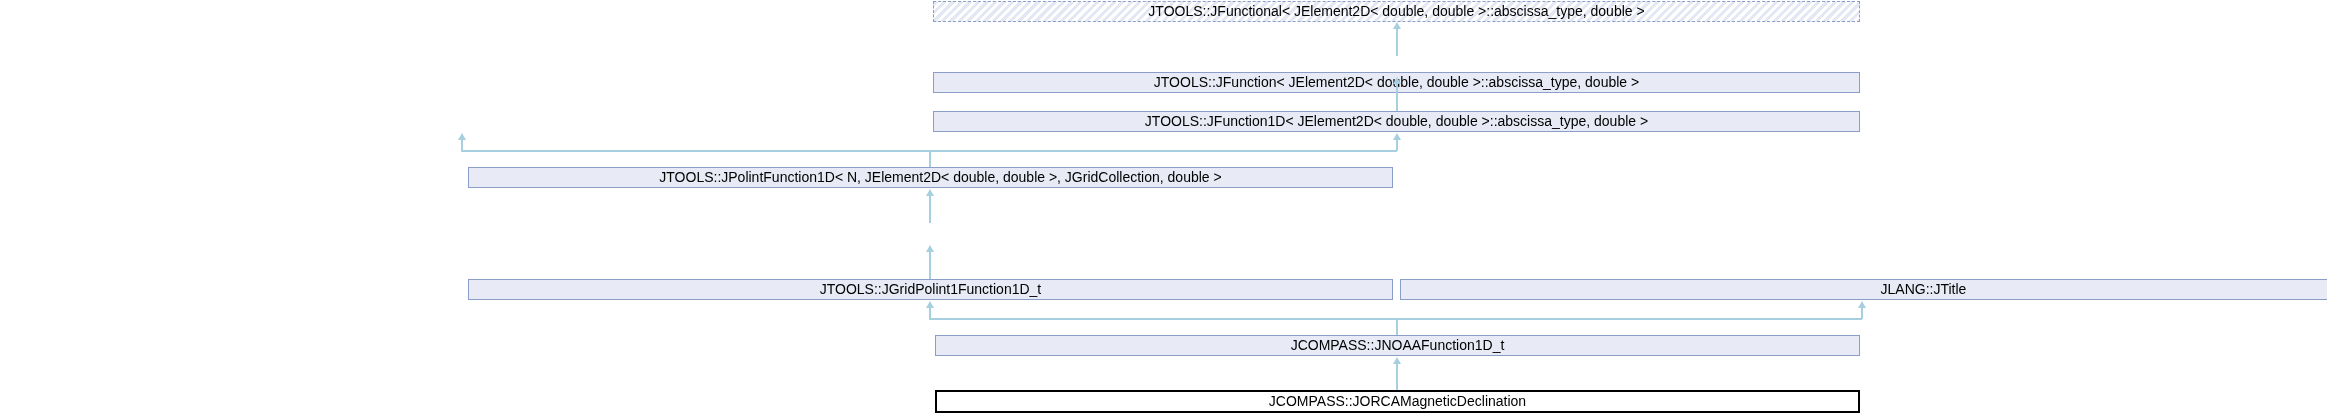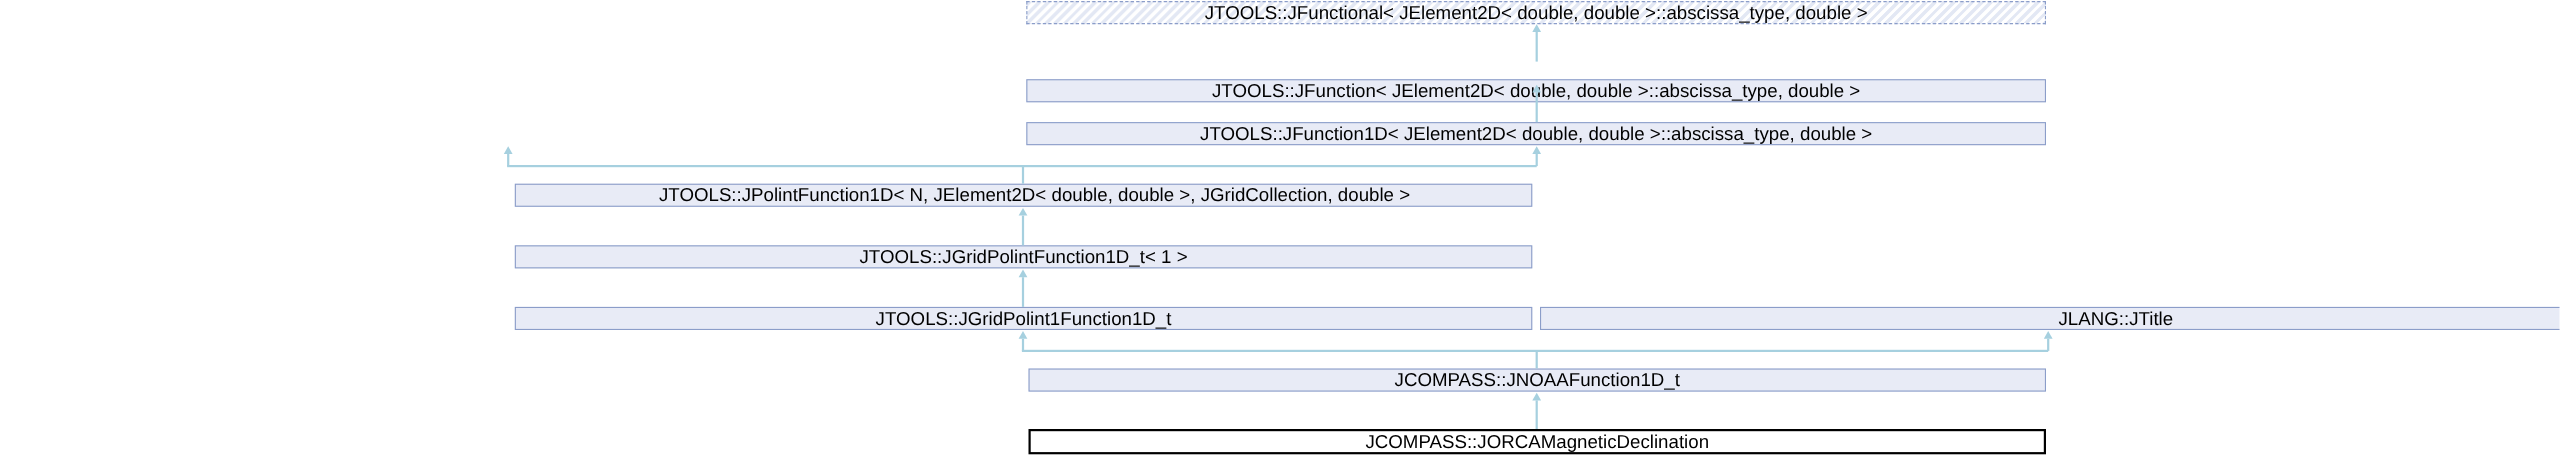--- a/index.html
+++ b/index.html
@@ -11,21 +11,21 @@
     font-family:"Liberation Sans", sans-serif;
     overflow:hidden;
   }
   .node{
     position:absolute;
     box-sizing:border-box;
     height:21px;
     background:#e8ebf6;
     border:1px solid #8b9dc9;
     color:#000000;
-    font-size:17px;
+    font-size:14px;
     line-height:19px;
     text-align:center;
     white-space:nowrap;
     overflow:hidden;
     cursor:pointer;
   }
   .node.hatched{
     border:1px dashed #8b9dc9;
     background:repeating-linear-gradient(135deg,#e3e8f4 0 3px,#ffffff 3px 6px);
     cursor:default;
@@ -62,21 +62,20 @@
 
   <div class="node hatched" style="left:933px;top:1px;width:927px;">JTOOLS::JFunctional&lt; JElement2D&lt; double, double &gt;::abscissa_type, double &gt;</div>
 
   <div class="node" style="left:933px;top:72px;width:927px;">JTOOLS::JFunction&lt; JElement2D&lt; double, double &gt;::abscissa_type, double &gt;</div>
 
 
   <div class="node" style="left:933px;top:111px;width:927px;">JTOOLS::JFunction1D&lt; JElement2D&lt; double, double &gt;::abscissa_type, double &gt;</div>
 
   <div class="node" style="left:468px;top:167px;width:925px;padding-left:20px;">JTOOLS::JPolintFunction1D&lt; N, JElement2D&lt; double, double &gt;, JGridCollection, double &gt;</div>
 
-  <div class="node" style="left:468px;top:223px;width:925px;">JTOOLS::JGridPolintFunction1D_t&lt; 1 &gt;</div>
 
   <div class="node" style="left:468px;top:279px;width:925px;">JTOOLS::JGridPolint1Function1D_t</div>
 
   <div class="node" style="left:1400px;top:279px;width:1047px;">JLANG::JTitle</div>
 
   <div class="node" style="left:935px;top:335px;width:925px;">JCOMPASS::JNOAAFunction1D_t</div>
 
   <div class="node current" style="left:935px;top:390px;width:925px;">JCOMPASS::JORCAMagneticDeclination</div>
 
   <div class="ahead" style="left:1393px;top:22px;"></div>

